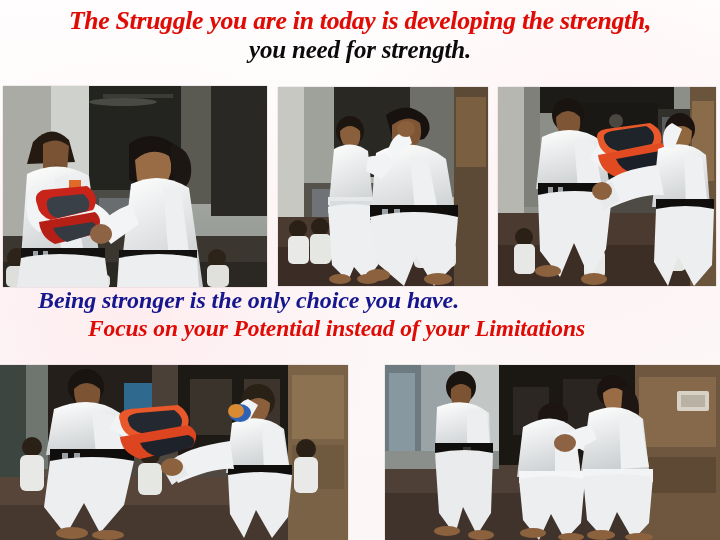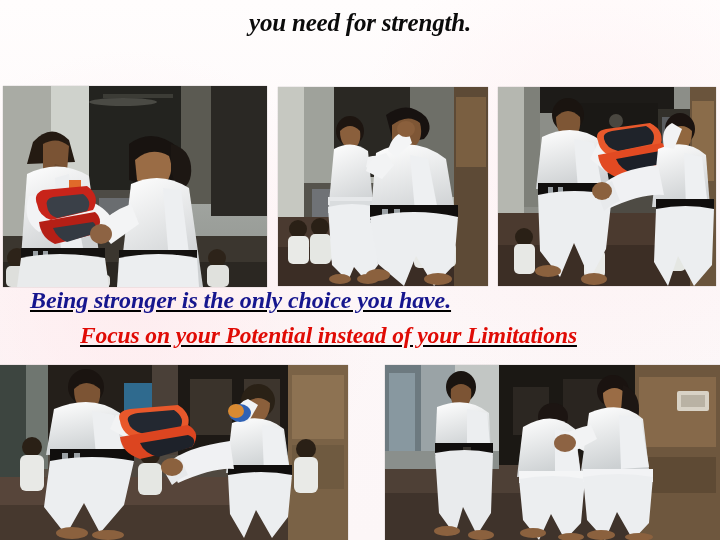--- a/index.html
+++ b/index.html
@@ -41,38 +41,37 @@
     margin-top:2px;
     font-family:"Liberation Serif", serif;
     font-style:italic;
     font-weight:700;
     font-size:25px;
     letter-spacing:-0.2px;
     color:#0b0b0b;
   }
 
   .quote-mid {
-    position:absolute; left:0; top:288px; width:660px;
+    position:absolute; left:8px; top:288px; width:660px;
     line-height:1.06;
-    text-decoration:underline;
   }
   .quote-mid .m1 {
     display:block;
     text-align:left;
     padding-left:30px;
     font-family:"Liberation Serif", serif;
     font-style:italic;
     font-weight:700;
     font-size:24px;
     letter-spacing:-0.1px;
     color:#16168e;
   }
   .quote-mid .m2 {
     display:block;
-    margin-top:10px;
+    margin-top:3px;
     text-align:left;
     padding-left:80px;
     font-family:"Liberation Serif", serif;
     font-style:italic;
     font-weight:700;
     font-size:23.5px;
     letter-spacing:-0.1px;
     color:#e00b05;
   }
 
@@ -90,20 +89,21 @@
   #photo-3 { left:498px; top:87px;  width:218px; height:199px; }
   #photo-4 { left:0px;   top:365px; width:348px; height:175px; }
   #photo-5 { left:385px; top:365px; width:335px; height:175px; }
 </style>
 </head>
 <body>
 
 <div class="poster">
 
   <div class="quote-top">
+    <span class="l1">The Struggle you are in today is developing the strength,</span>
     <span class="l2">you need for strength.</span>
   </div>
 
   <div class="photo" id="photo-1">
     <svg viewBox="0 0 264 201" preserveAspectRatio="none">
       <defs>
         <linearGradient id="p1wall" x1="0" y1="0" x2="0" y2="1">
           <stop offset="0" stop-color="#b9bcb8"></stop>
             <stop offset="1" stop-color="#8e928d"></stop>
         </linearGradient>

